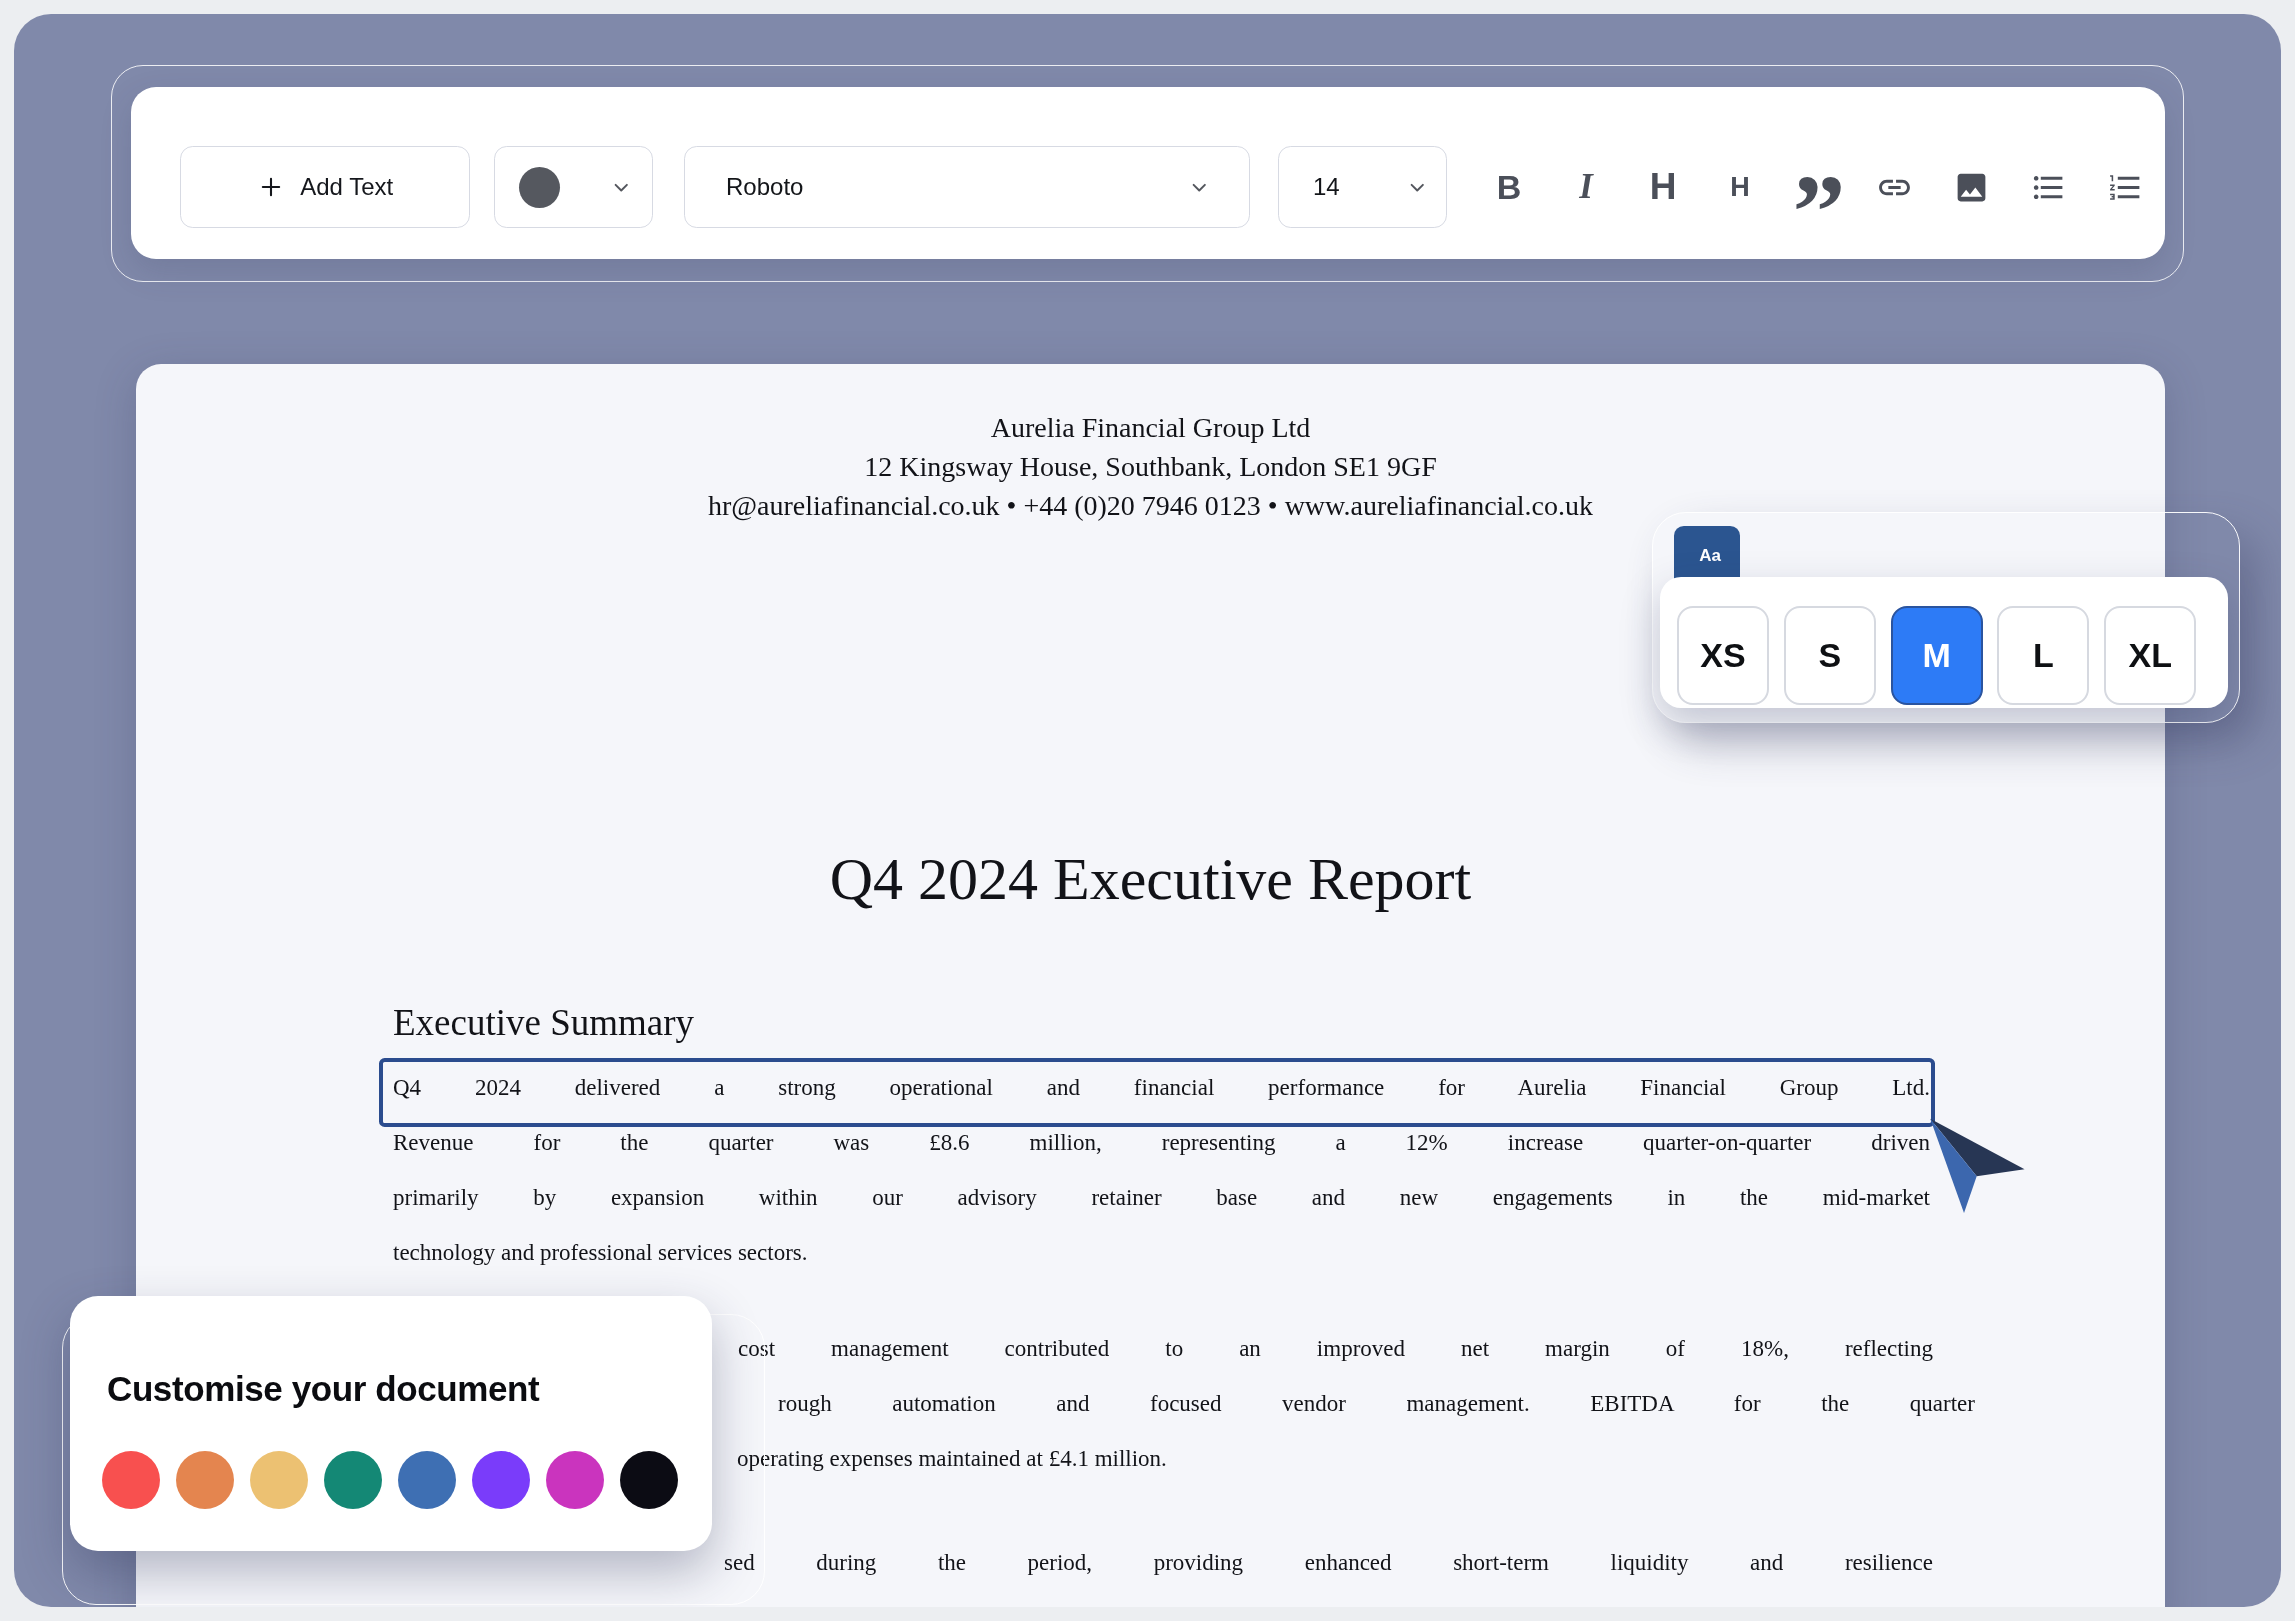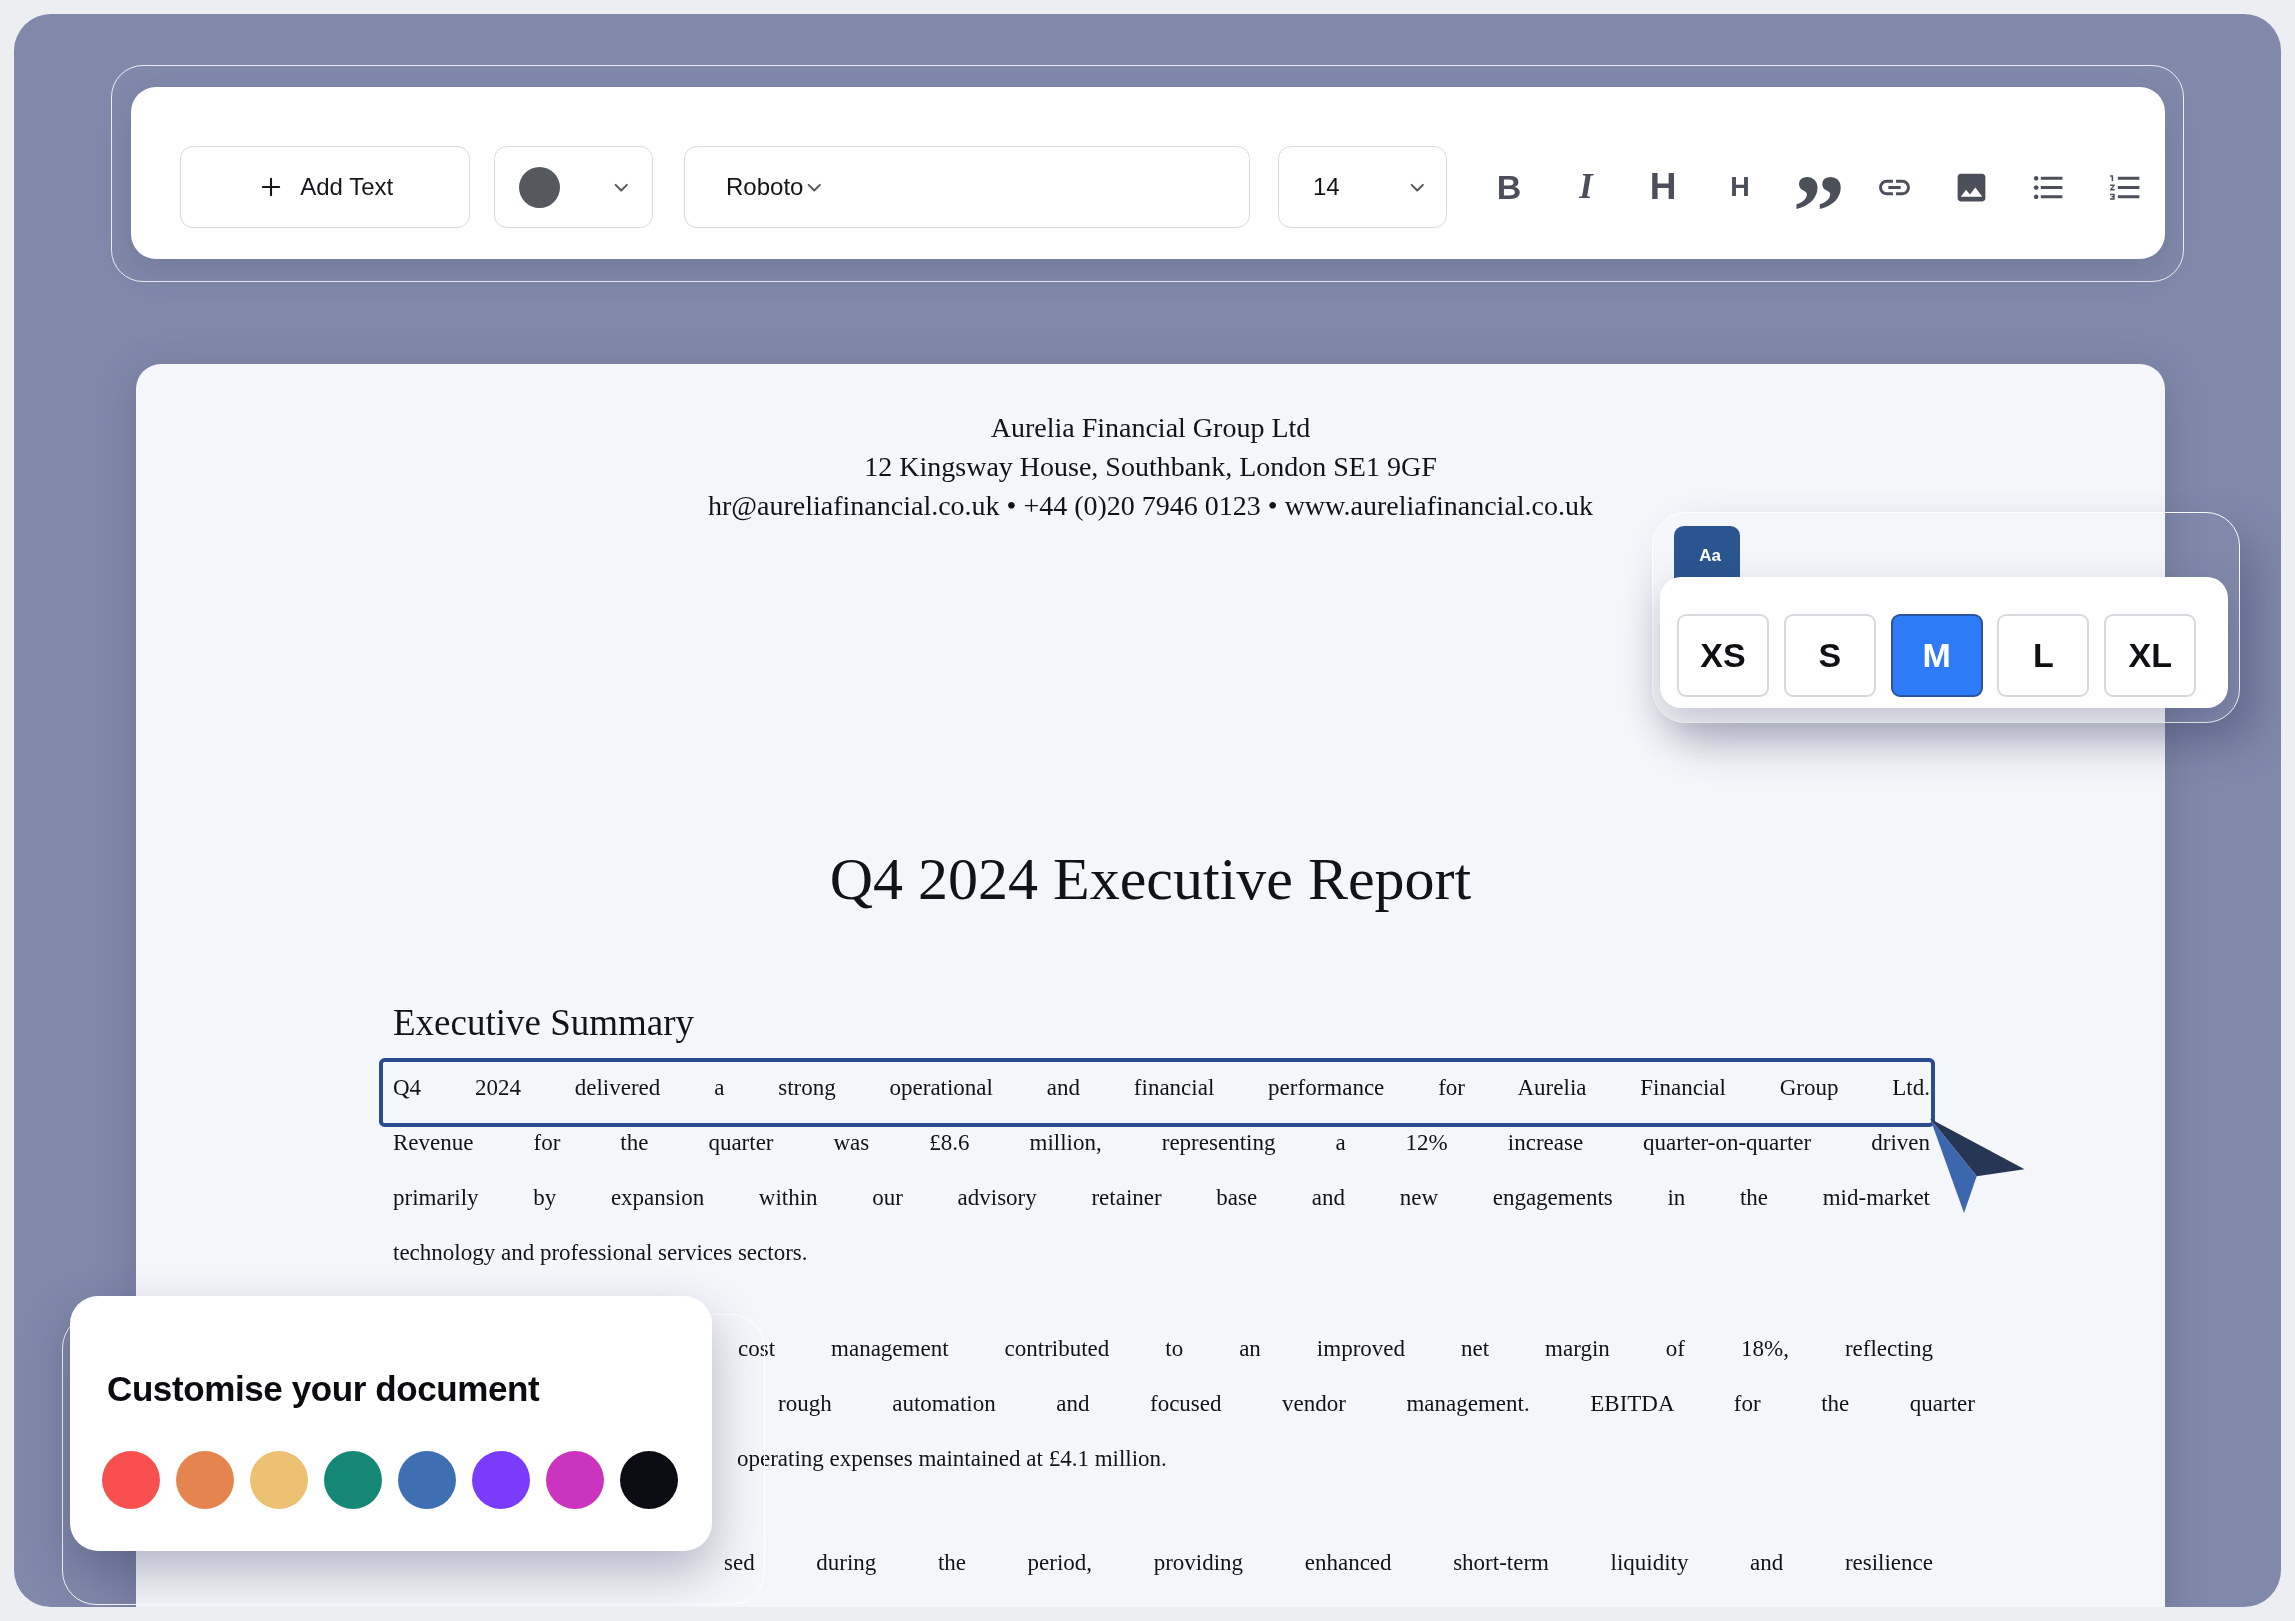--- a/index.html
+++ b/index.html
@@ -27,21 +27,21 @@
   .tb-btn {
     position:absolute; top:59px; height:82px; background:#fff;
     border:1.4px solid #d7dae3; border-radius:12.7px;
     display:flex; align-items:center; cursor:pointer;
   }
   .tb-label { font-size:24px; color:#15171c; font-weight:500; white-space:nowrap; }
   .tb-value { font-size:24px; color:#131519; font-weight:400; white-space:nowrap; }
   .add-text { left:49px; width:290px; justify-content:center; gap:15.5px; }
   .color-dd { left:363px; width:159px; padding:0 19.7px 0 24px; justify-content:space-between; }
   .color-circle { width:41px; height:41px; border-radius:50%; background:#55585f; }
-  .font-dd { left:553px; width:566px; padding:0 39px 0 41px; }
+  .font-dd { left:553px; width:566px; padding:0 39px 0 41px; justify-content:space-between; }
   .size-dd { left:1147px; width:169px; padding:0 18px 0 34px; justify-content:space-between; }
   .chev { width:22.5px; height:22.5px; flex:0 0 auto; }
   .plus-ic { width:28px; height:28px; }
   .icon-row {
     position:absolute; left:1359px; top:59px; height:82px;
     display:flex; align-items:center; gap:39px;
   }
   .ic {
     width:38px; height:38px; display:flex; align-items:center; justify-content:center;
     color:#4b4f59; cursor:pointer; position:relative;
@@ -81,22 +81,22 @@
     font-size:17px; font-weight:600;padding-left:6px;
   }
   .size-tab::first-letter { font-size:29.5px; }
   .size-card {
     position:absolute; left:1646px; top:563px; width:568px; height:131px;
     background:#fff; border-radius:21px;
     box-shadow:0 15.5px 39px rgba(45,52,90,.25);
     display:flex; align-items:center; padding:0 17px; gap:14.8px;
   }
   .size-btn {
-    width:92px; height:83px; background:#fff;
-    border:2.1px solid #d6d9e0; border-radius:9px;
+    width:92px; height:99px; background:#fff;
+    border:2.1px solid #d6d9e0; border-radius:16px;
     display:flex; align-items:center; justify-content:center;
     font-size:34px; font-weight:600; color:#0e1013; cursor:pointer;margin-top:25px;
   }
   .size-btn.sel { background:#2d7bf6; border-color:#2a549f; color:#fff; }
   
   .cust-ring {
     position:absolute; left:48px; top:1300px; width:703px; height:291px;
     border:1.4px solid rgba(255,255,255,.95); border-radius:34px; pointer-events:none;
   }
   .cust-card {

